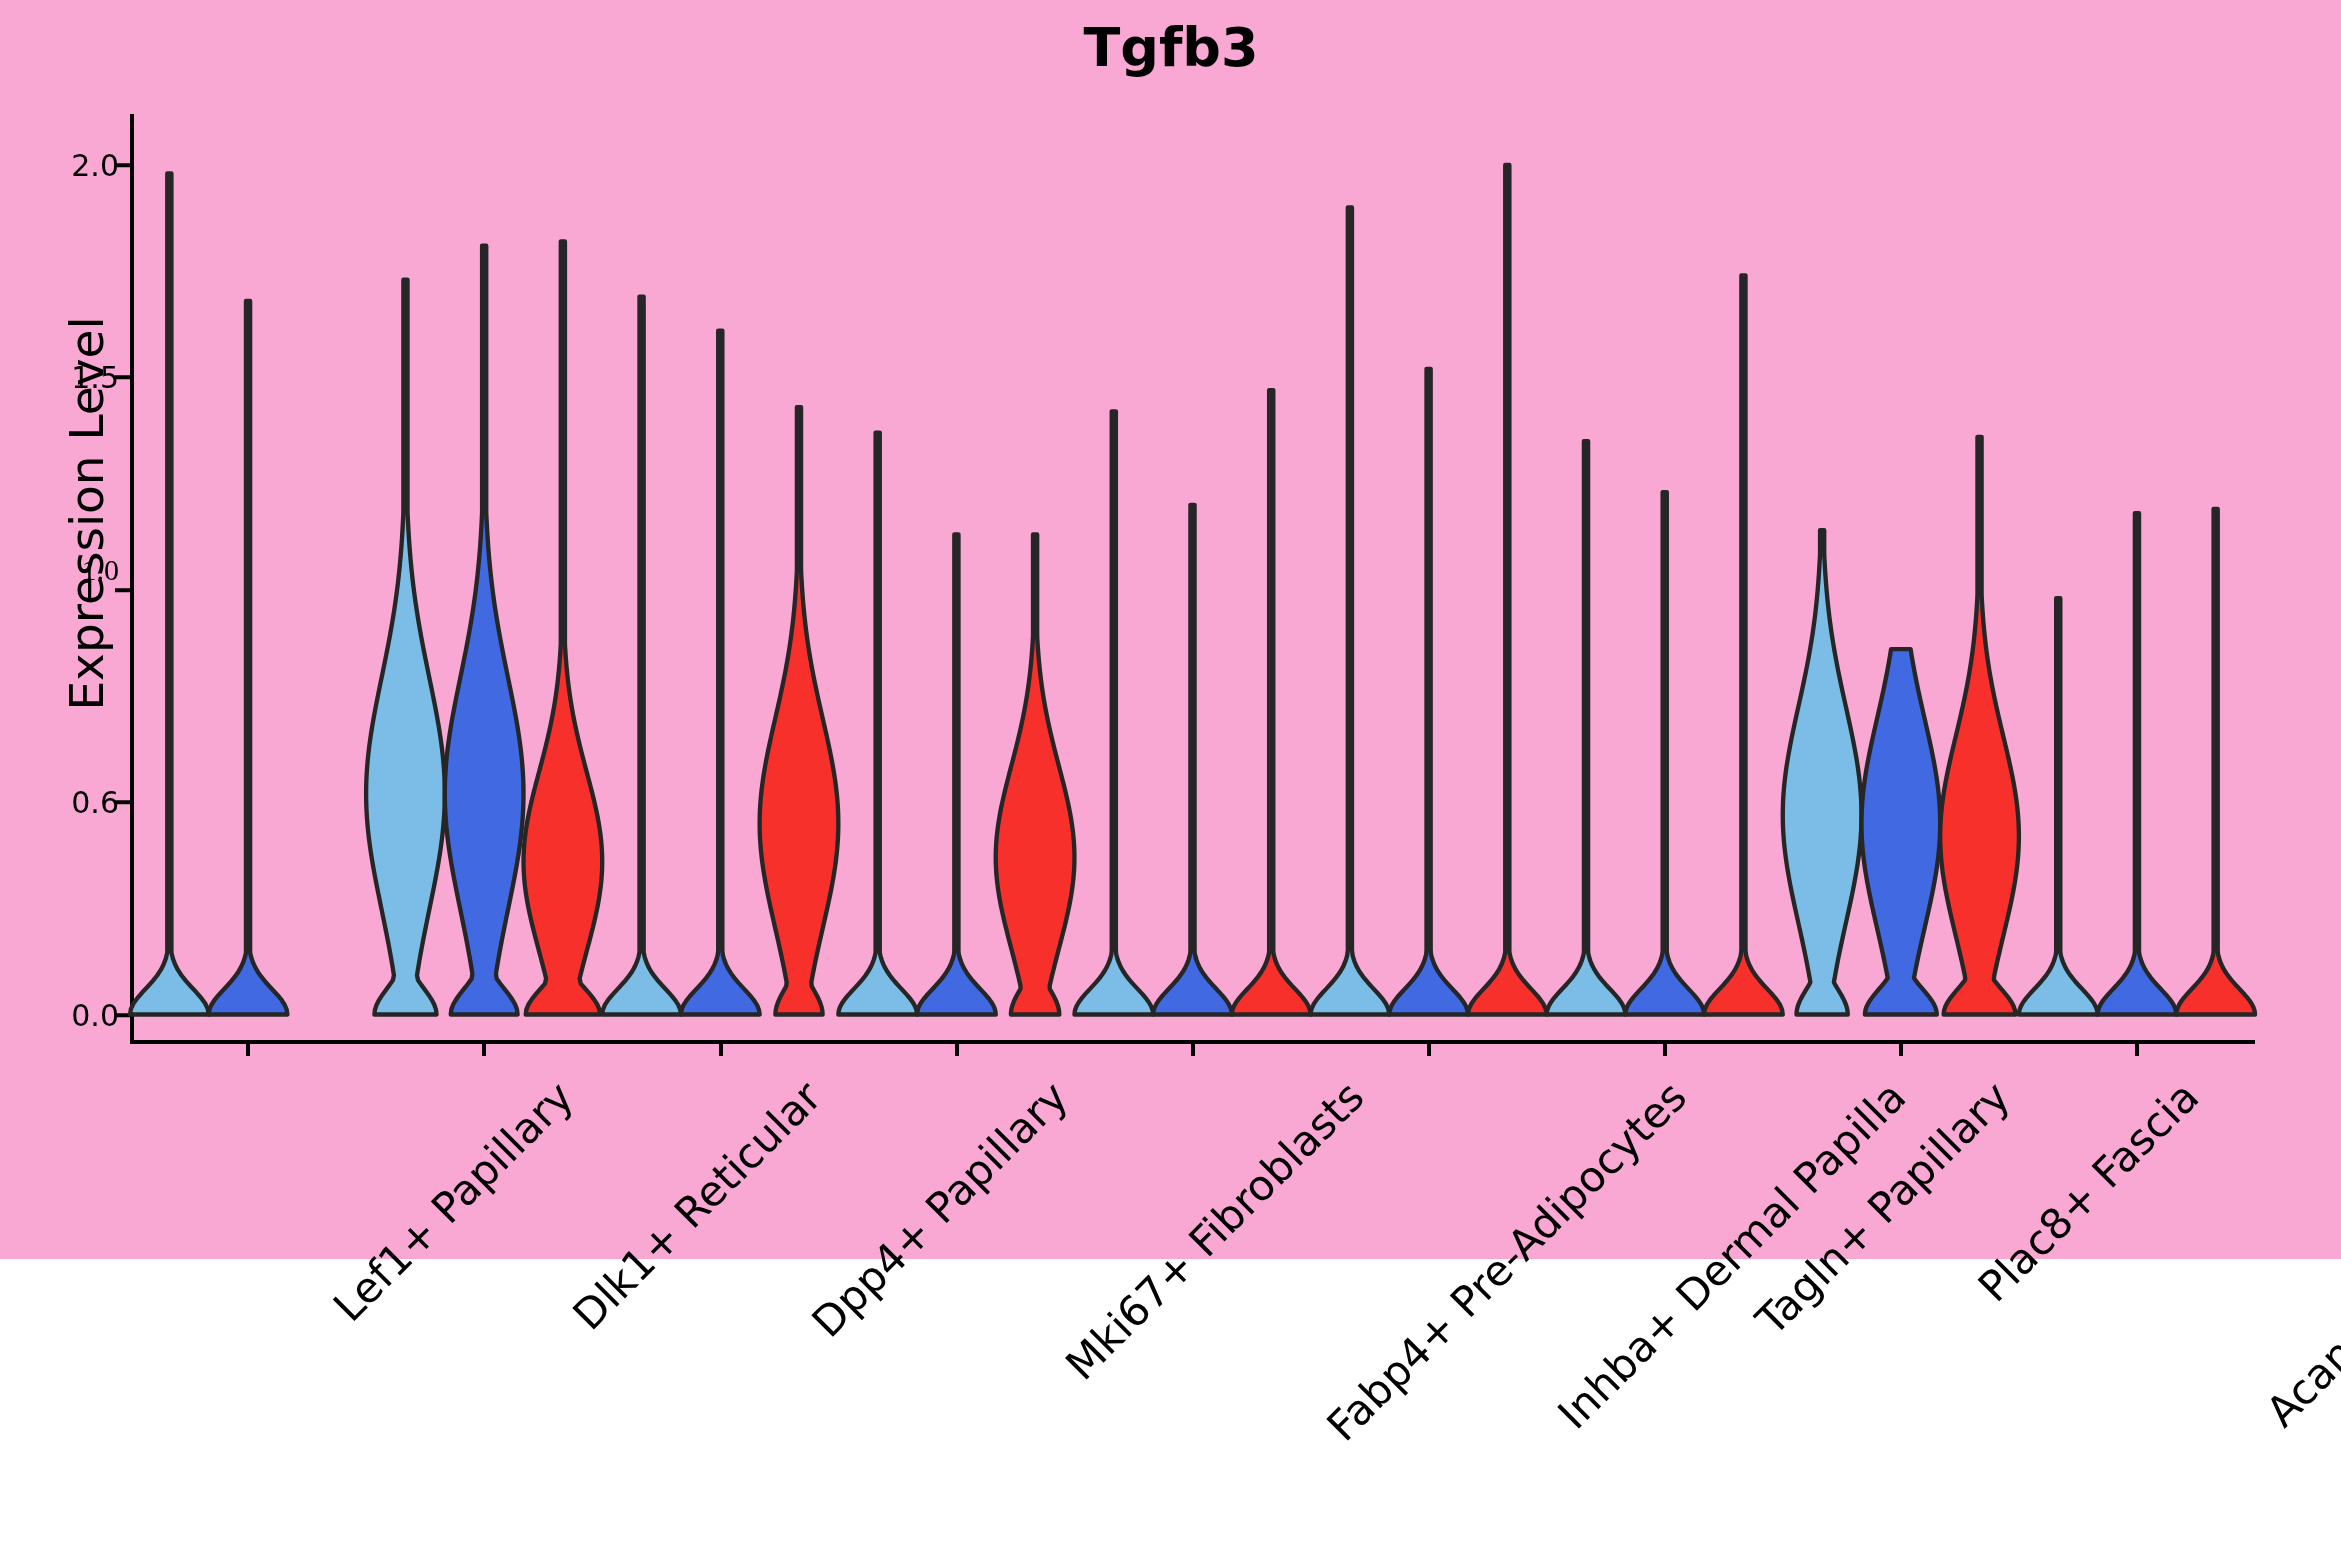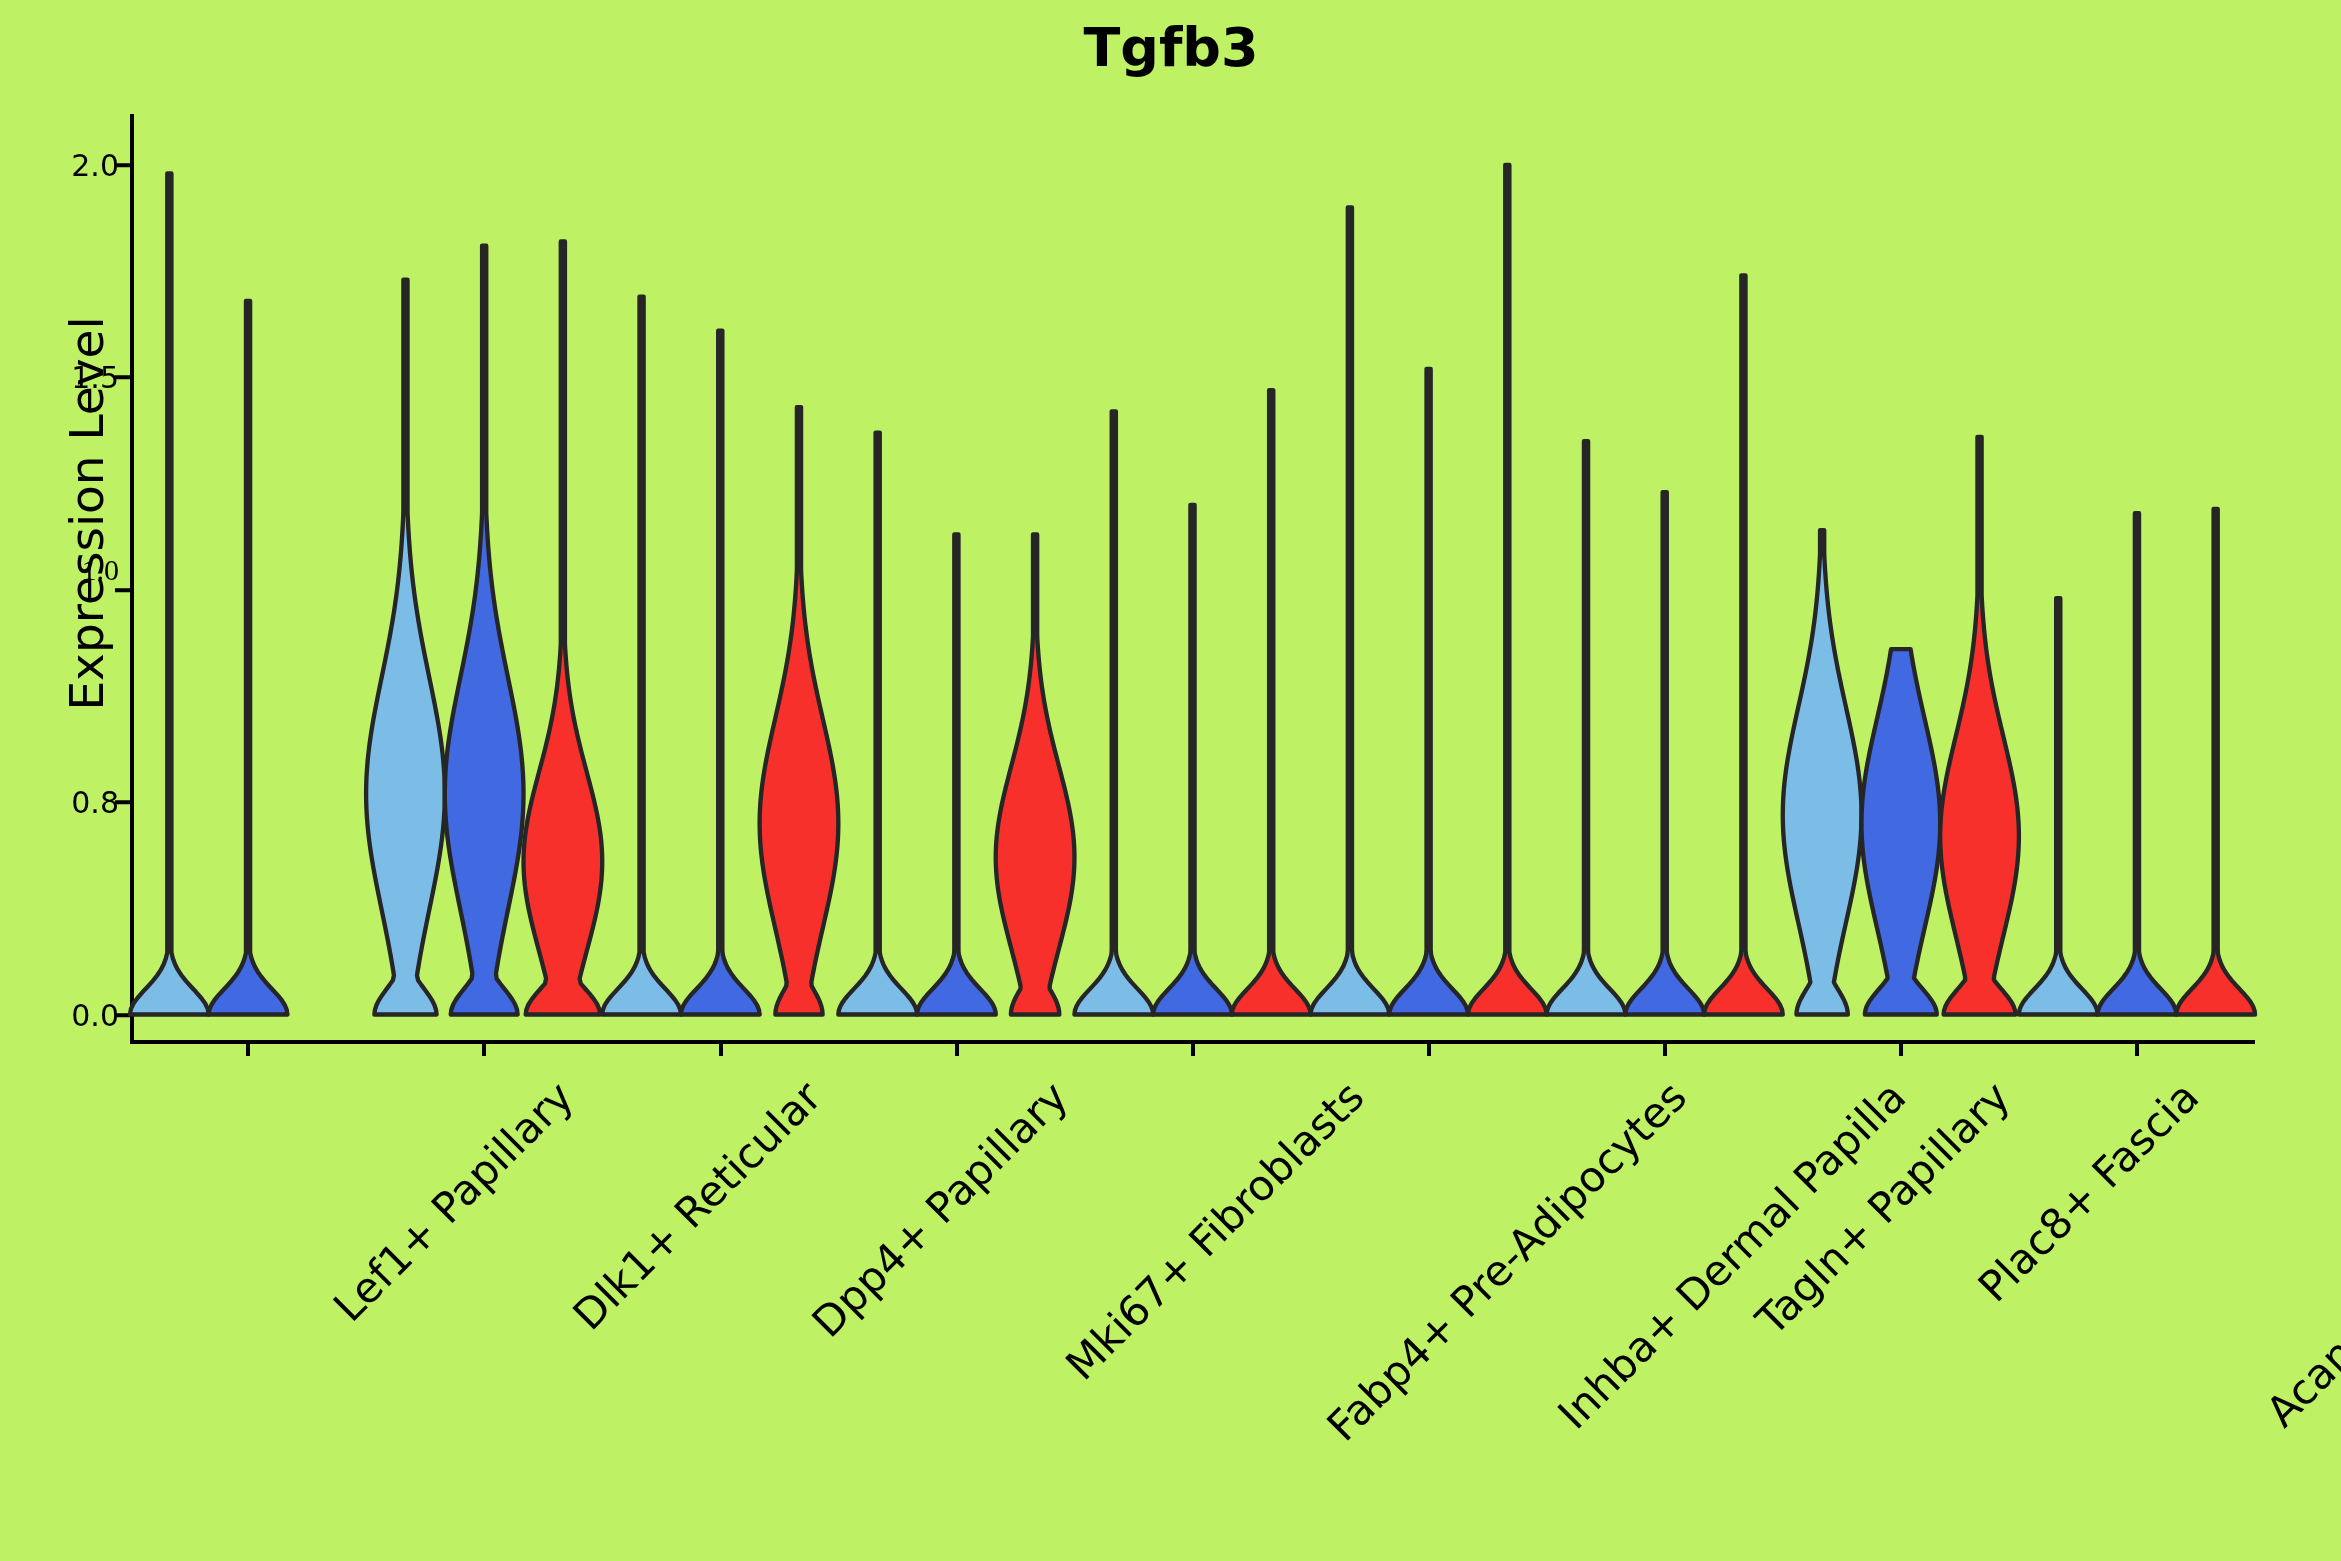--- a/index.html
+++ b/index.html
@@ -1,17 +1,17 @@
 <!DOCTYPE html>
 <html style="font-size:14px"><head>
 <meta charset="utf-8">
 <style>
   html,body{margin:0;padding:0;background:#ffffff;}
   body{width:2342px;height:1561px;font-family:"DejaVu Sans",sans-serif;overflow:hidden;}
-  #root{position:relative;width:2342px;height:1561px;background:#bef264;}
+  #root{position:relative;width:2342px;height:1259px;background:#f9a8d4;}
 
   #title{
     position:absolute;left:0;top:15.6px;width:2342px;text-align:center;
     font-size:54px;font-weight:bold;color:#000;
     font-family:"DejaVu Sans",sans-serif;letter-spacing:0px;
   }
 
   #ylabel{
     position:absolute;
     left:-217px;top:486px;width:607px;
@@ -55,21 +55,21 @@
   <div id="title">Tgfb3</div>
 
   <div id="ylabel">Expression Level</div>
 
   <div id="plot">
     <div class="spine-left"></div>
     <div class="spine-bottom"></div>
     <div id="ytick-layer">
         <div class="ytick-label" style="top: 901px; margin-left: 32px;">0.0</div>
         <div class="ytick-mark" style="top: 901px;"></div>
-        <div class="ytick-label" style="top: 688px;">0.8</div>
+        <div class="ytick-label" style="top: 688px;">0.6</div>
         <div class="ytick-mark" style="top: 688px;"></div>
         <div class="ytick-label" style="top: 456px; font-family: Liberation Serif, serif;">1.0</div>
         <div class="ytick-mark" style="top: 476px;"></div>
         <div class="ytick-label" style="top: 263px;">1.5</div>
         <div class="ytick-mark" style="top: 263px;"></div>
         <div class="ytick-label" style="top: 51px;">2.0</div>
         <div class="ytick-mark" style="top: 51px;"></div>
       </div>
     <div id="xtick-layer">
         <div class="xtick-mark" style="left: 116px;"></div>

